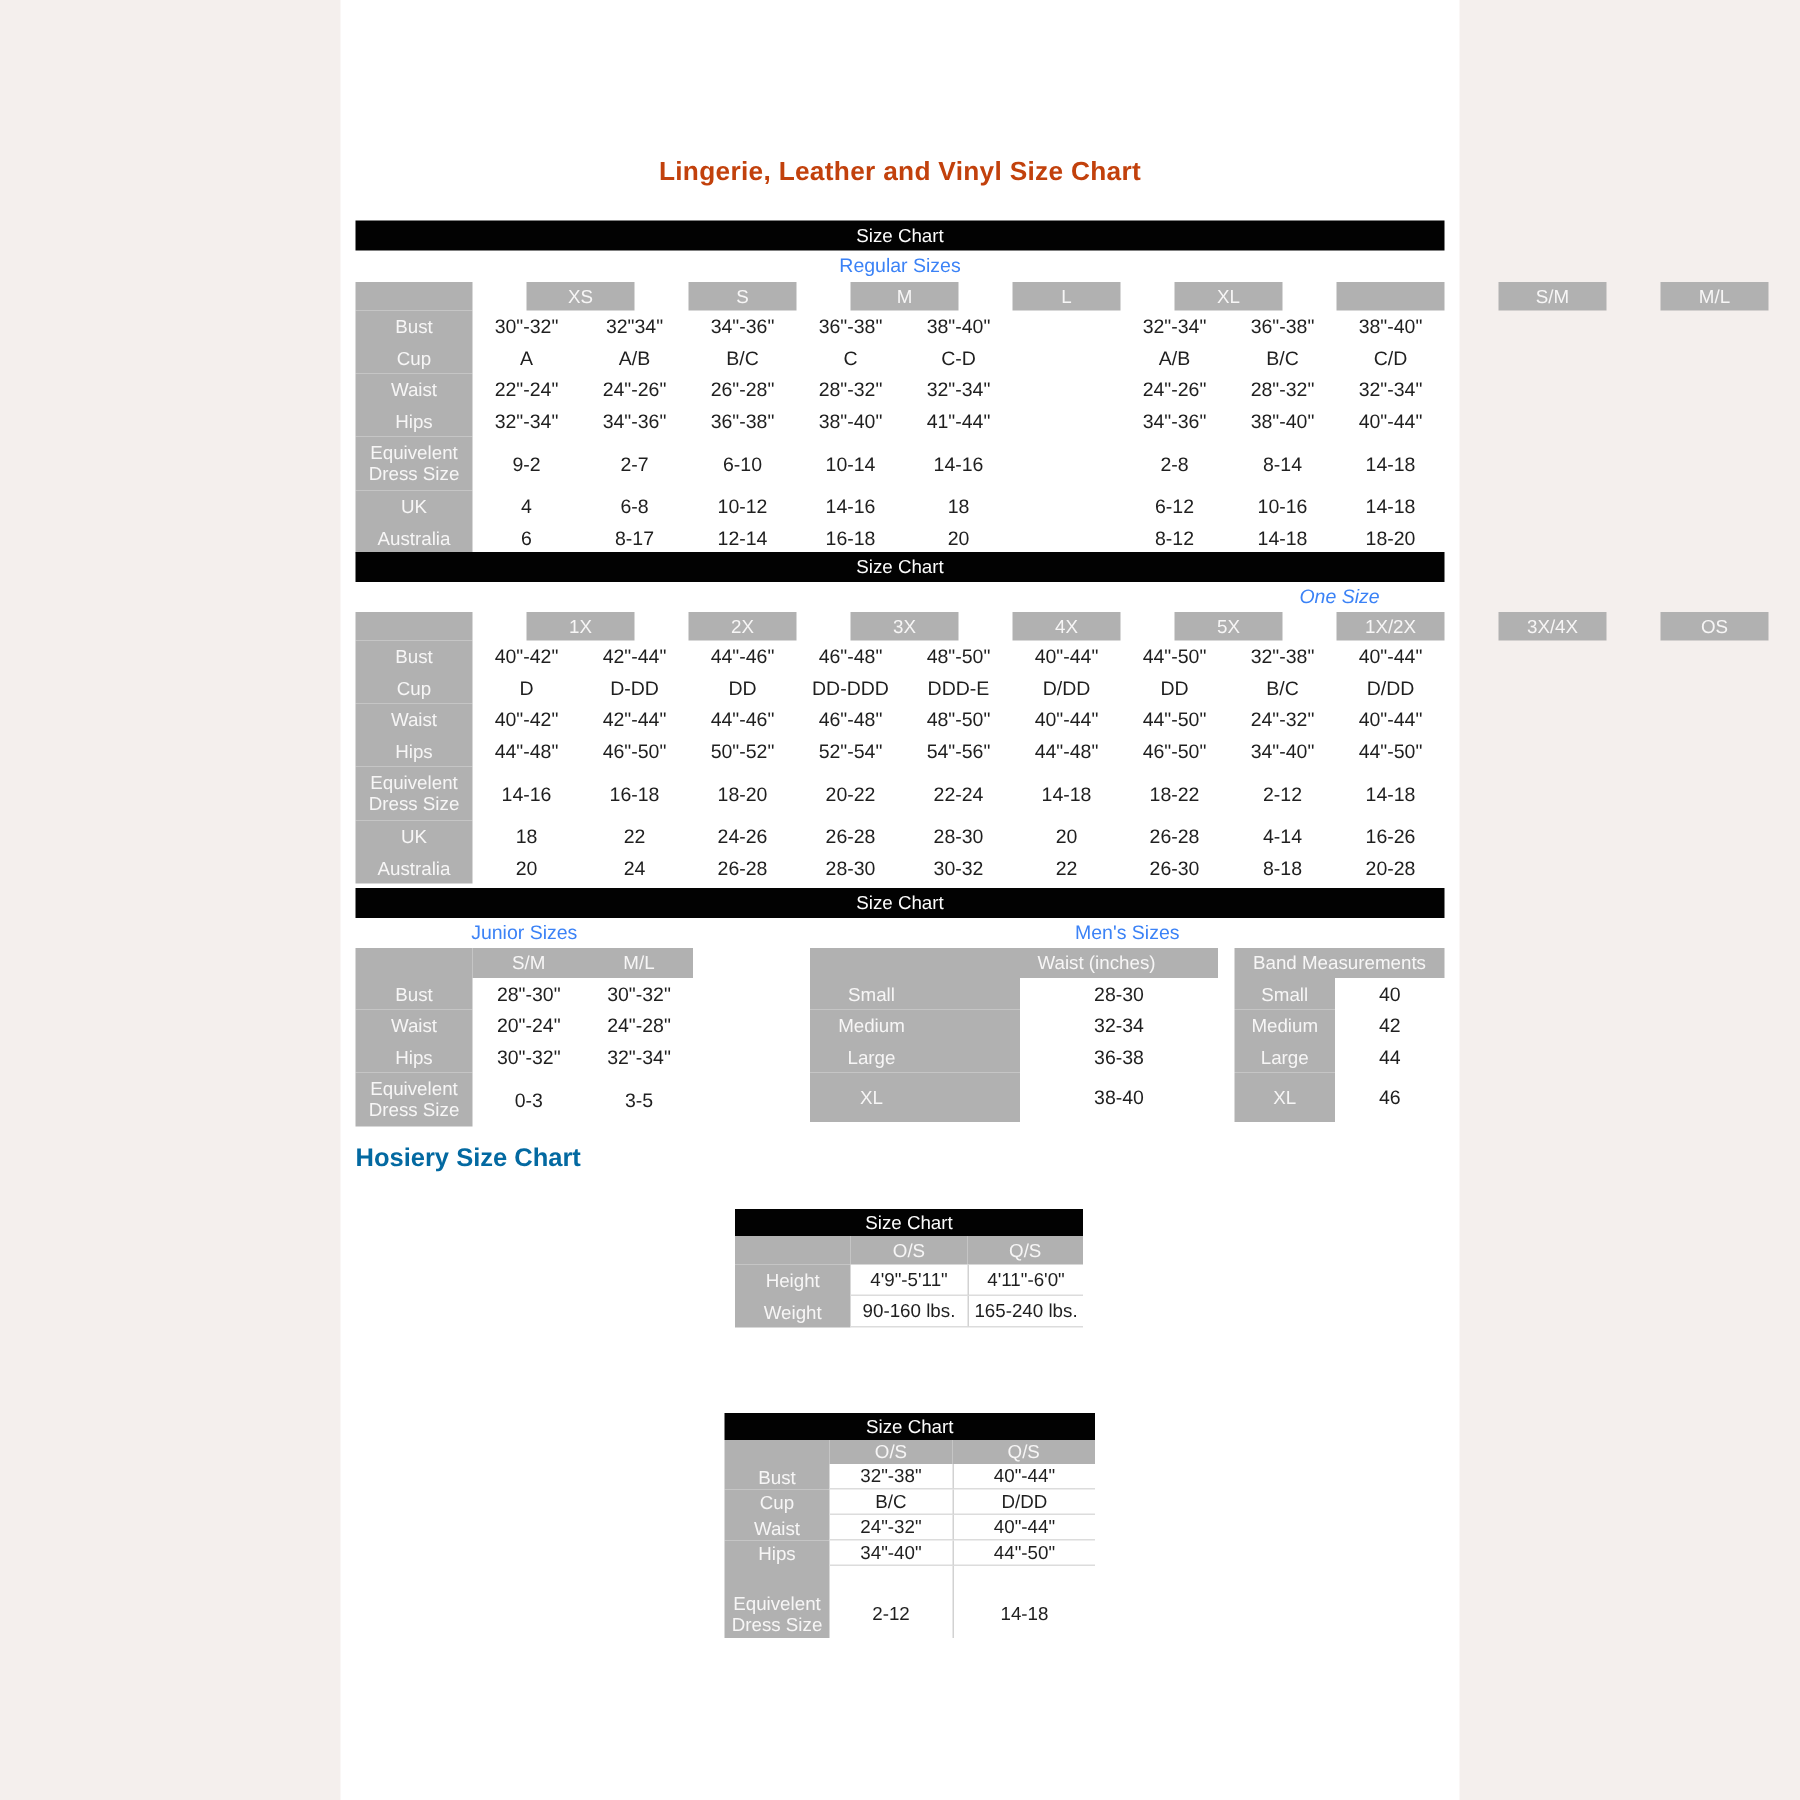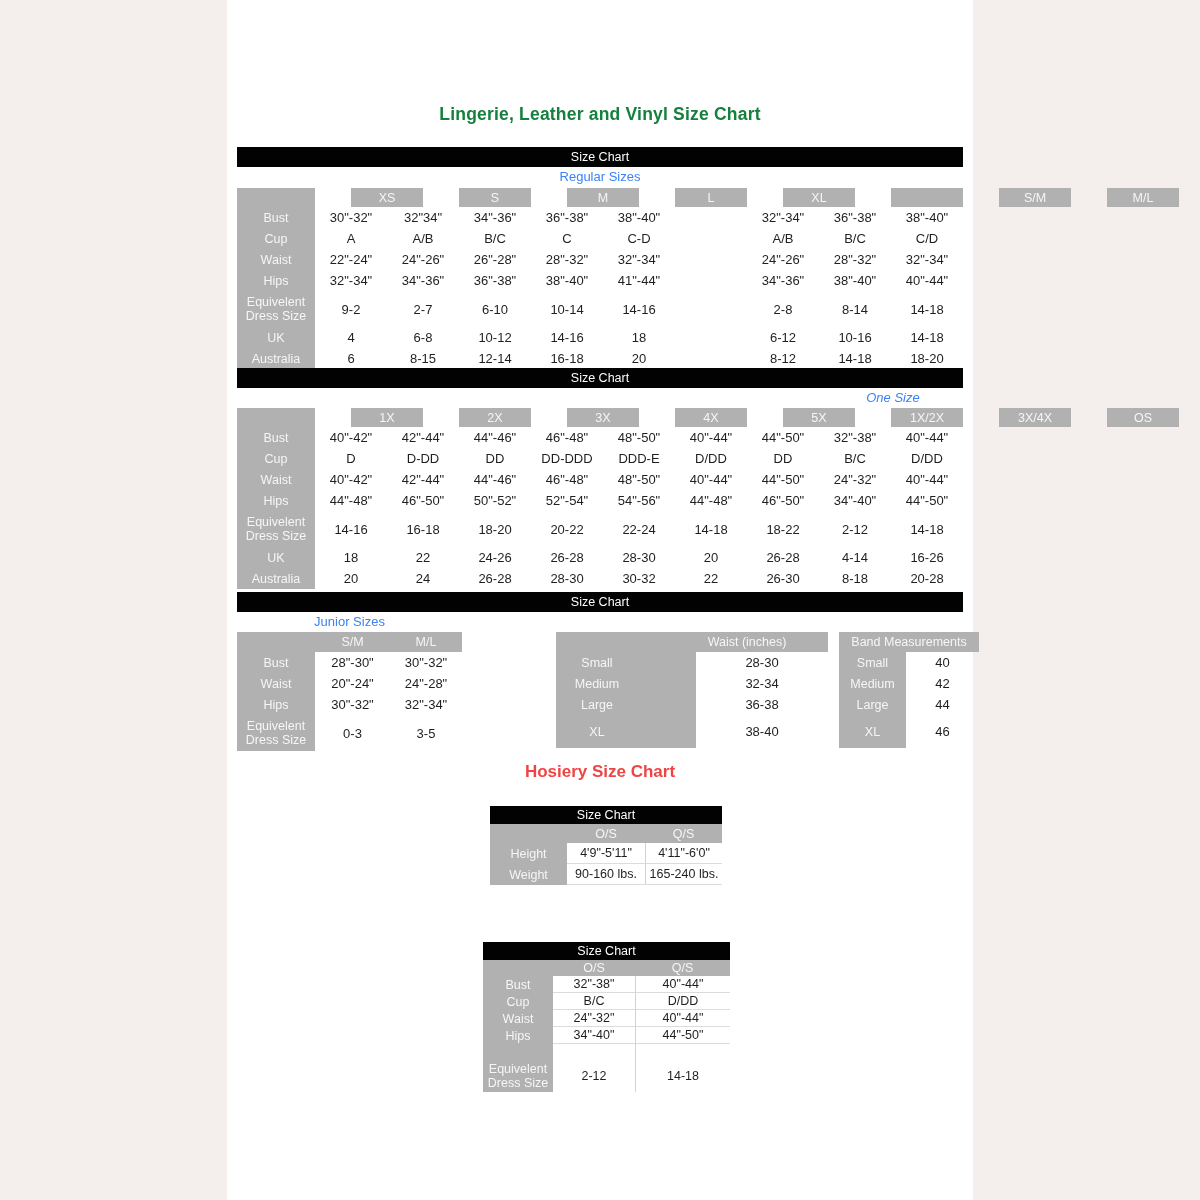--- a/index.html
+++ b/index.html
@@ -9,46 +9,46 @@
     font-family:"Liberation Sans","DejaVu Sans",sans-serif;
     overflow:hidden;
   }
   .content{
     position:absolute;left:227px;top:0;width:746px;height:1200px;background:#ffffff;
   }
   .sheet{position:absolute;left:10px;top:0;width:726px;height:1200px;}
 
   .main-title{
     position:absolute;top:104px;left:0;width:726px;text-align:center;
-    font-size:17.5px;font-weight:bold;color:#15803d;letter-spacing:0.2px;
+    font-size:17.5px;font-weight:bold;color:#c2410c;letter-spacing:0.2px;
   }
   .bar{
     position:absolute;left:0;width:726px;height:20px;background:#020202;
     color:#fcfcfc;font-size:12.5px;text-align:center;line-height:20px;z-index:5;
   }
   #bar-1{top:147px;} #bar-2{top:368px;} #bar-3{top:592px;}
 
   .section-label{
     position:absolute;height:20px;line-height:20px;text-align:center;
     font-size:13px;color:#3b82f6;
   }
   #regular-label{top:167px;left:0;width:726px;}
   #plus-label{top:388px;left:0;width:516px;}
   #one-size-label{top:388px;left:586px;width:140px;font-style:italic;}
   #junior-label{top:612px;left:0;width:225px;}
   #mens-label{top:612px;left:303px;width:423px;}
 
   #regular-table{position:absolute;top:188px;left:0;}
   #plus-table{position:absolute;top:408px;left:0;}
   #junior-table{position:absolute;top:632px;left:0;}
-  #mens-table{position:absolute;top:632px;left:319px;}
+  #mens-table{position:absolute;top:632px;left:303px;}
 
   .sub-title{
-    position:absolute;left:0;width:726px;text-align:center;
-    font-size:17px;font-weight:bold;color:#ef4444;
+    position:absolute;left:0;width:726px;
+    font-size:17px;font-weight:bold;color:#0369a1;
   }
   #hosiery-title{top:762px;}
   #vivace-title{top:900px;}
 
   #hosiery-table{position:absolute;top:806px;left:253px;width:232px;}
   #vivace-table{position:absolute;top:942px;left:246px;width:247px;}
 
   .small-bar{
     height:18px;line-height:18px;background:#020202;color:#fcfcfc;
     font-size:12.5px;text-align:center;
@@ -178,21 +178,21 @@
           <div class="dcell">14-16</div>
           <div class="dcell">18</div>
           <div class="dcell"></div>
           <div class="dcell">6-12</div>
           <div class="dcell">10-16</div>
           <div class="dcell">14-18</div>
         </div>
         <div class="trow row-main">
           <div class="lcell">Australia</div>
           <div class="dcell">6</div>
-          <div class="dcell">8-15</div>
+          <div class="dcell">8-17</div>
           <div class="dcell">12-14</div>
           <div class="dcell">16-18</div>
           <div class="dcell">20</div>
           <div class="dcell"></div>
           <div class="dcell">8-12</div>
           <div class="dcell">14-18</div>
           <div class="dcell">18-20</div>
         </div>
       </div>
 
@@ -292,20 +292,21 @@
           <div class="dcell">30-32</div>
           <div class="dcell">22</div>
           <div class="dcell">26-30</div>
           <div class="dcell">8-18</div>
           <div class="dcell">20-28</div>
         </div>
       </div>
 
     <div class="bar" id="bar-3">Size Chart</div>
     <div class="section-label" id="junior-label">Junior Sizes</div>
+    <div class="section-label" id="mens-label">Men's Sizes</div>
     <div id="junior-table">
         <div class="trow row-junior thead">
           <div class="hcell"></div>
           <div class="hcell">S/M</div>
           <div class="hcell">M/L</div>
         </div>
         <div class="trow row-junior">
           <div class="lcell">Bust</div>
           <div class="dcell">28"-30"</div>
           <div class="dcell">30"-32"</div>

